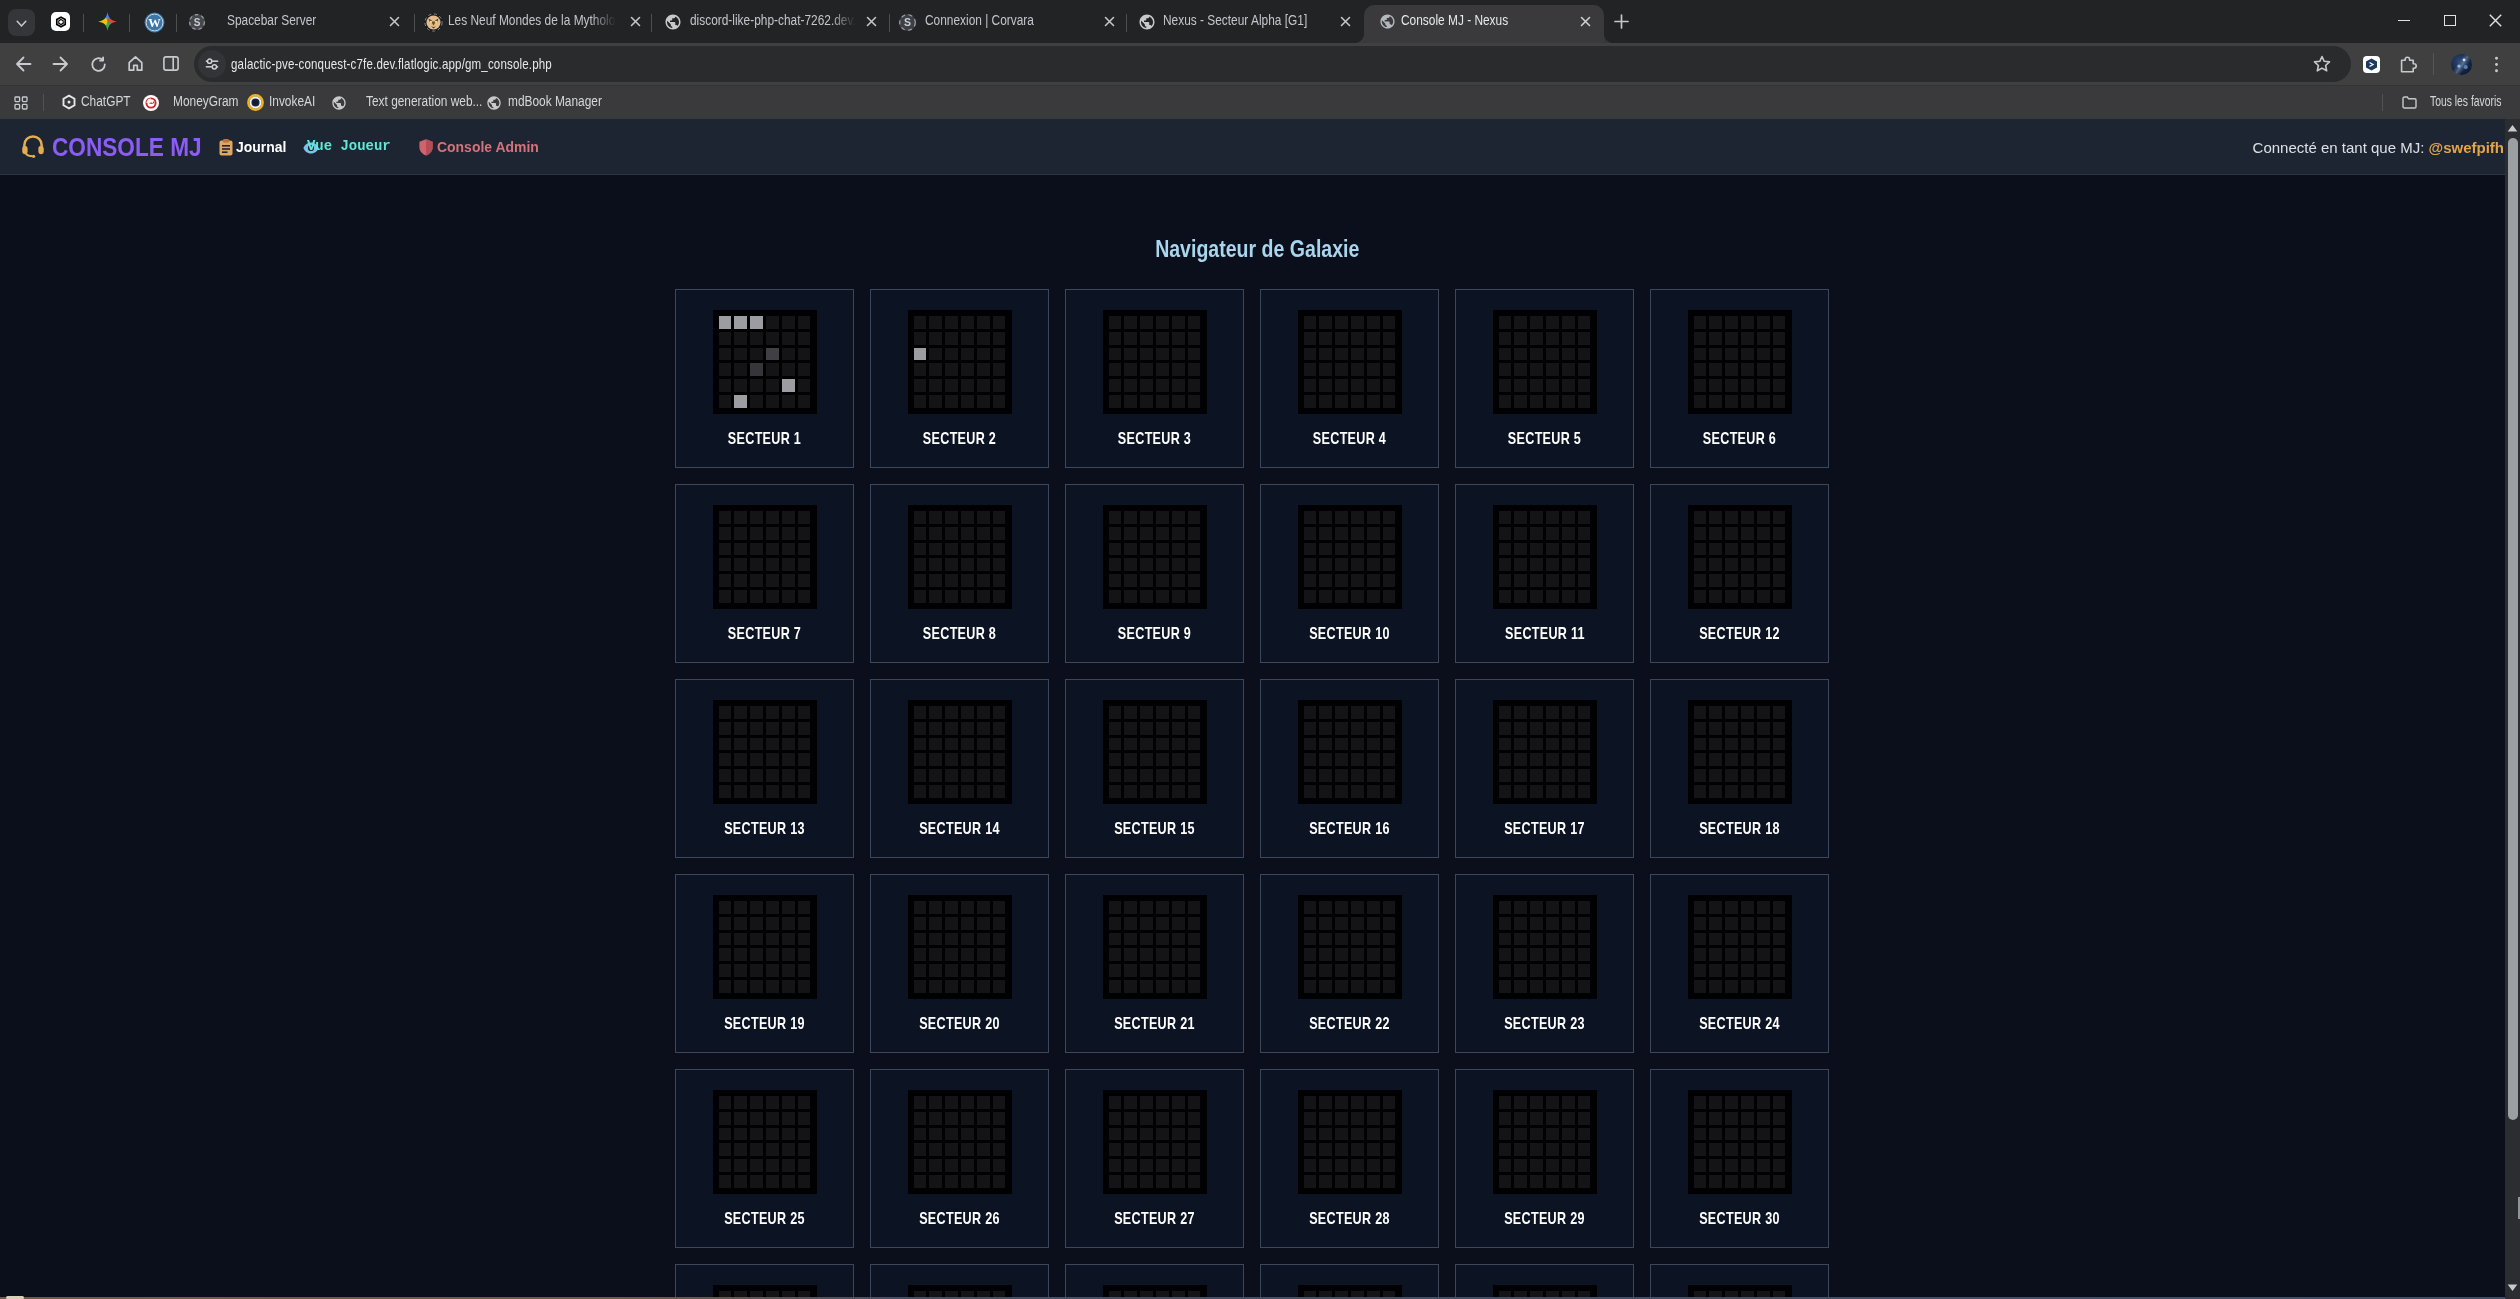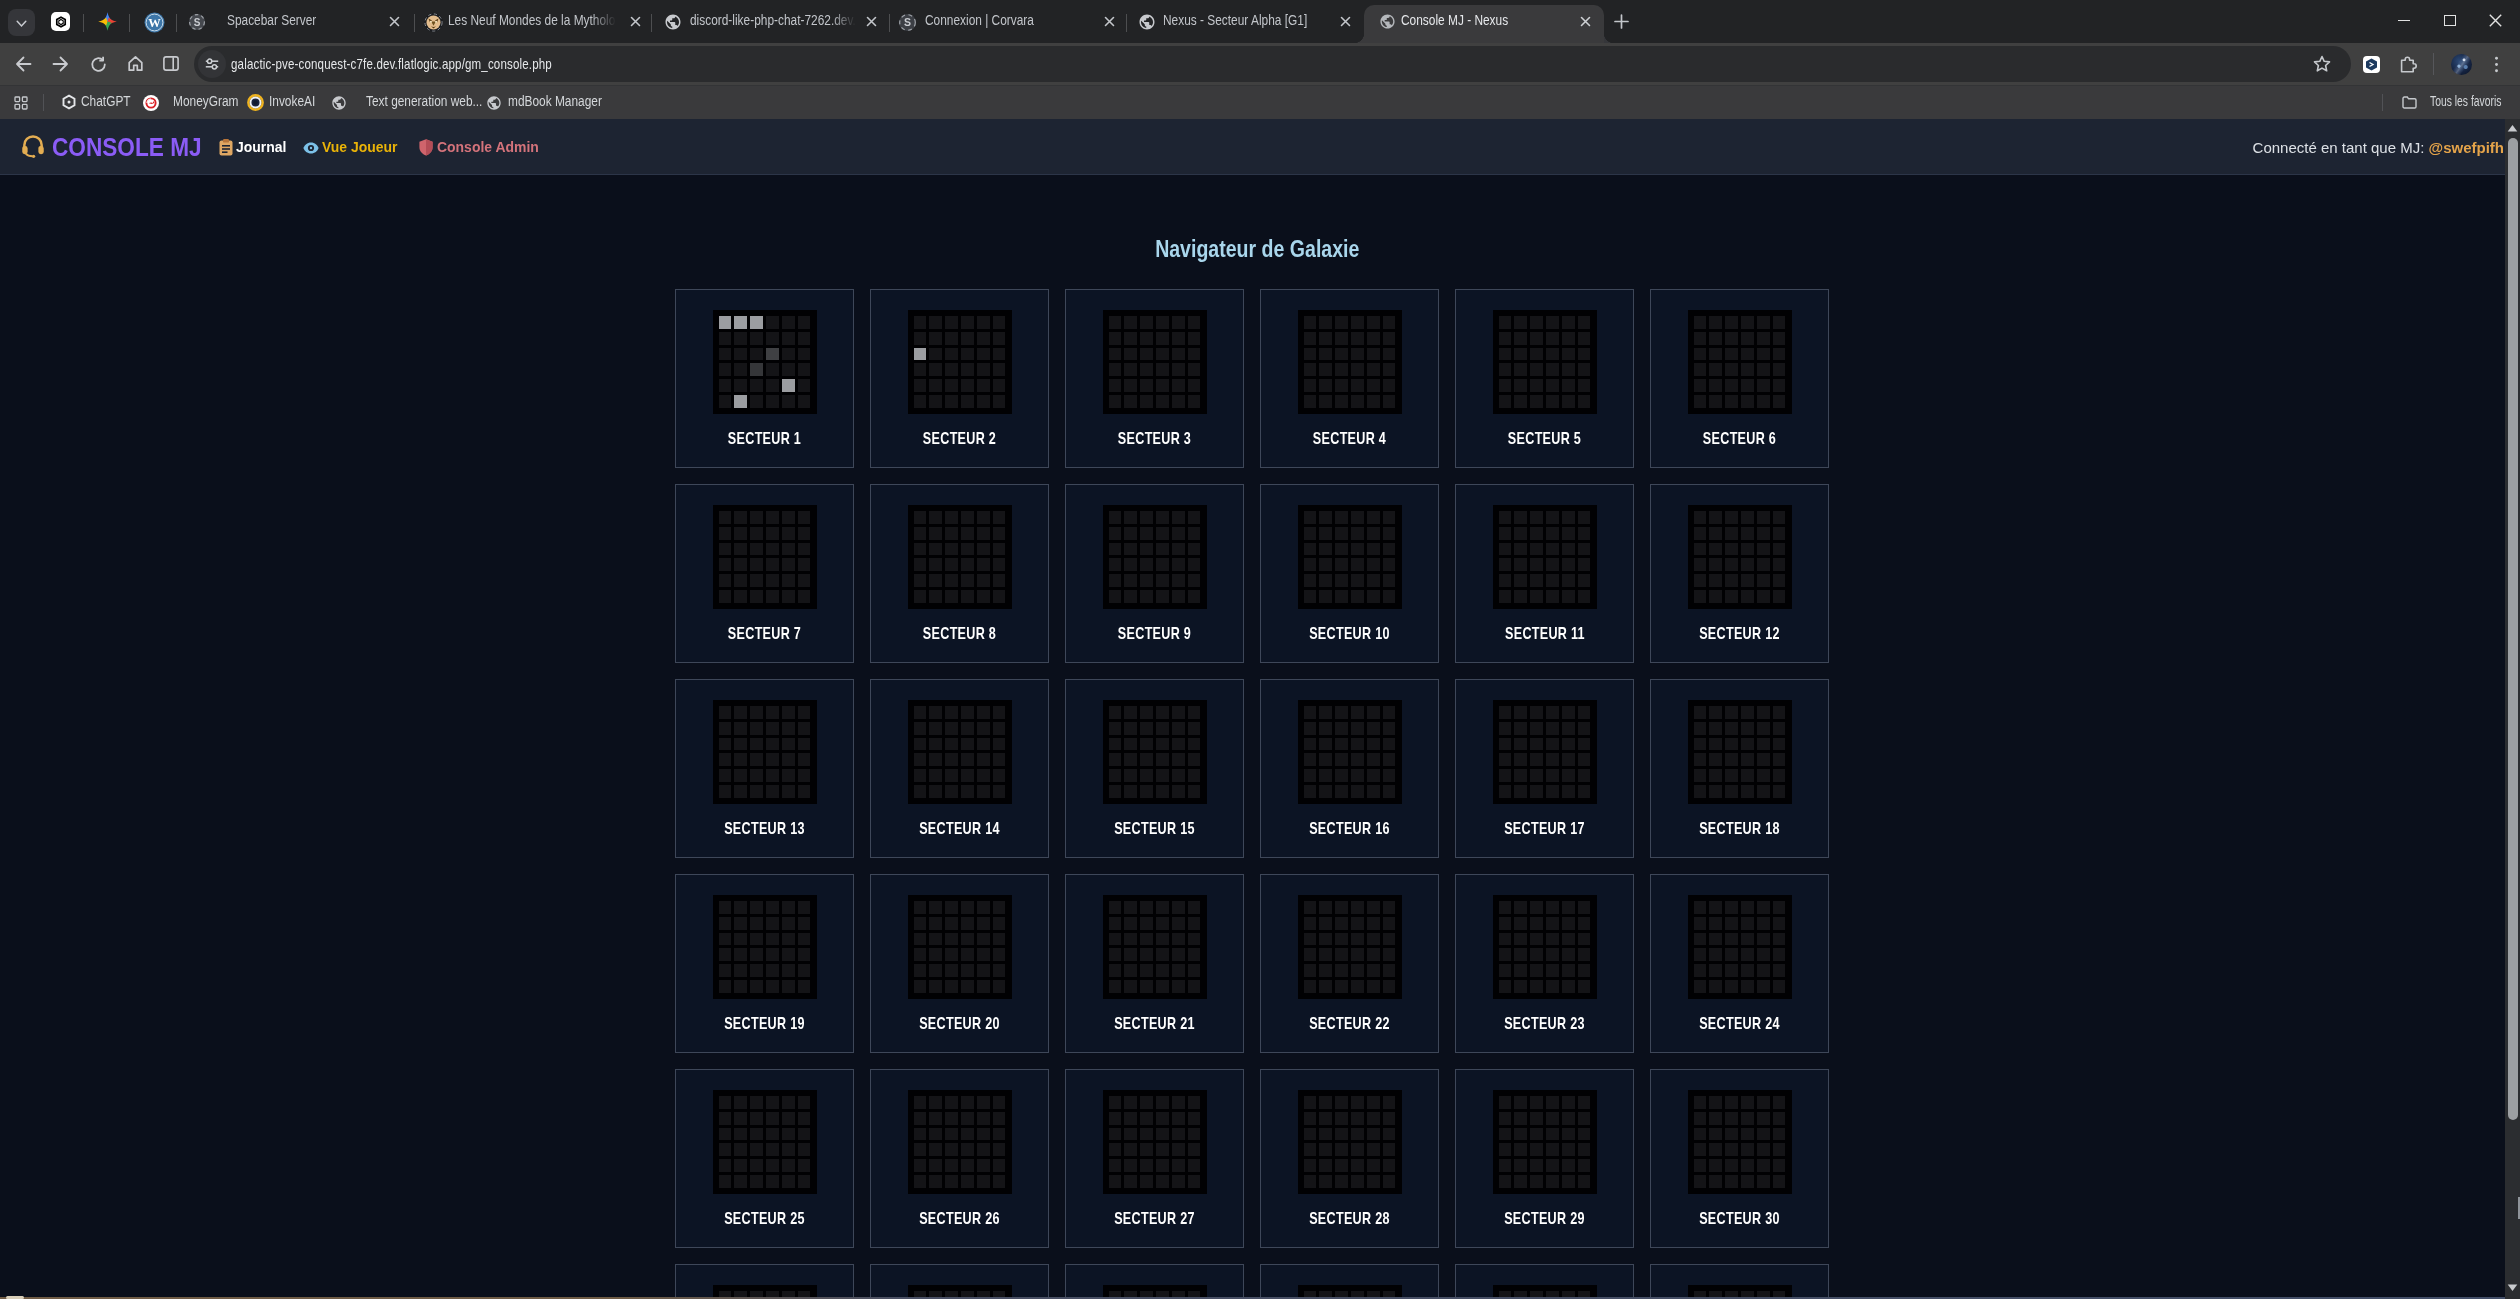--- a/index.html
+++ b/index.html
@@ -314,21 +314,21 @@
         <rect x="3" y="9.2" width="8" height="1.6" fill="#1d2432"></rect>
         <rect x="3" y="12.4" width="5.5" height="1.6" fill="#1d2432"></rect>
       </svg>
     <div class="nav" style="left:236px;color:#ffffff;"><span>Journal</span></div>
 
     <svg class="abs" style="left:303px;top:22.5px" width="16" height="12" viewBox="0 0 16 12">
         <path d="M8 0.5 C11.8 0.5 14.6 3 15.6 6 C14.6 9 11.8 11.5 8 11.5 C4.2 11.5 1.4 9 0.4 6 C1.4 3 4.2 0.5 8 0.5 Z" fill="#7cc1e8"></path>
         <circle cx="8" cy="6" r="3.1" fill="#1d2432"></circle>
         <circle cx="8" cy="6" r="1.2" fill="#7cc1e8"></circle>
       </svg>
-    <div class="nav" style="left:322px;color:#eab308;"><span>Vue Joueur</span></div>
+    <div class="nav" style="left:307px;color:#5eead4;font-family:Liberation Mono, monospace;"><span>Vue Joueur</span></div>
 
     <svg class="abs" style="left:419px;top:20px" width="14" height="17" viewBox="0 0 14 17">
         <path d="M7 0.3 L13.6 2.8 V8 C13.6 12.2 10.8 15 7 16.6 C3.2 15 0.4 12.2 0.4 8 V2.8 Z" fill="#cf646c"></path>
         <path d="M7 0.3 L13.6 2.8 V8 C13.6 12.2 10.8 15 7 16.6 Z" fill="#b44d57"></path>
       </svg>
     <div class="nav" style="left:437px;color:#d4737b;"><span>Console Admin</span></div>
 
     <div id="status">Connecté en tant que MJ: <b>@swefpifh</b></div>
   </div>
 

